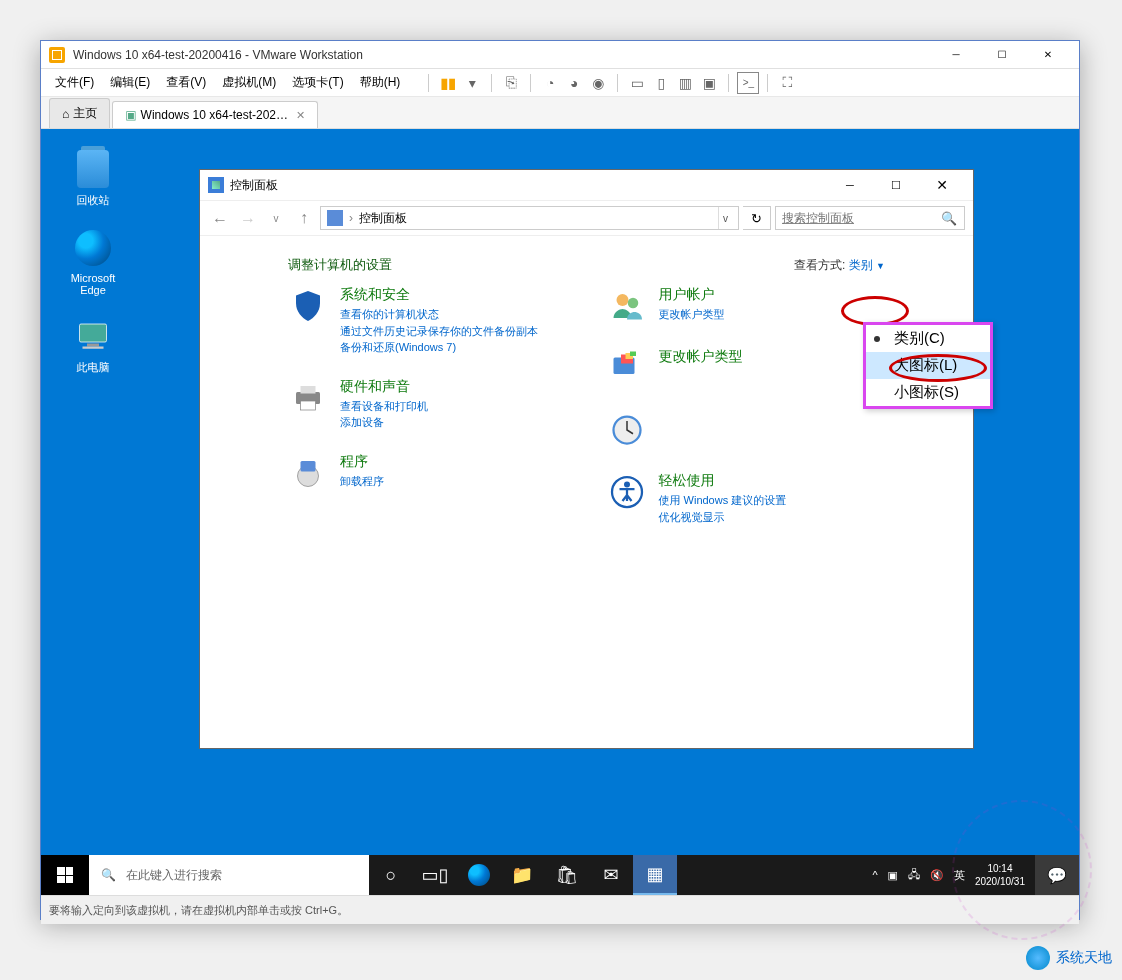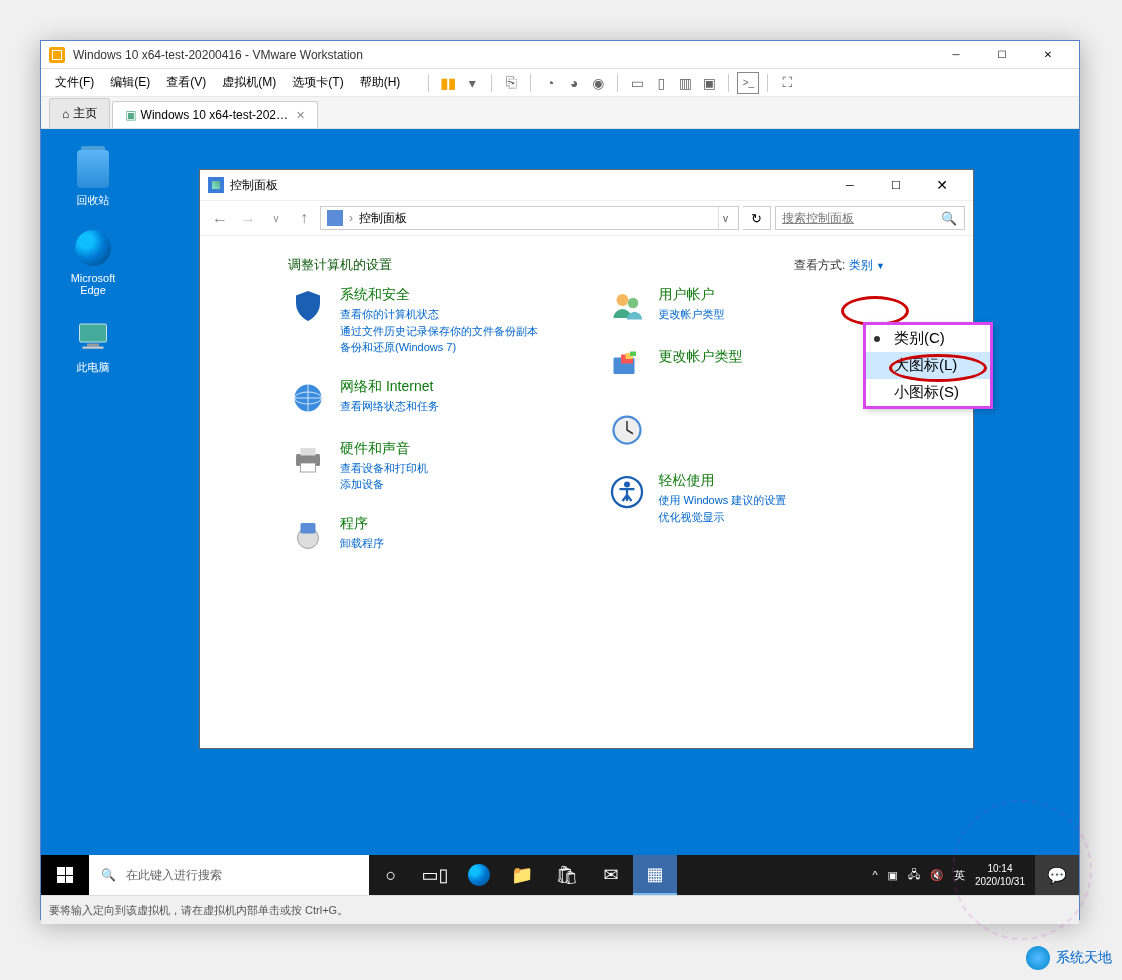--- a/index.html
+++ b/index.html
@@ -215,33 +215,20 @@
               <div class="cat-text">
                 <h3>系统和安全</h3>
                 <a>查看你的计算机状态</a>
                 <a>通过文件历史记录保存你的文件备份副本</a>
                 <a>备份和还原(Windows 7)</a>
               </div>
             </div>
             <div class="cat-item">
               <div class="cat-icon">
                   <svg class="ico" viewBox="0 0 48 48">
-                    <circle cx="24" cy="24" r="18" fill="#3a8dde"></circle>
-                    <ellipse cx="24" cy="24" rx="18" ry="8" fill="none" stroke="#fff"></ellipse>
-                    <path d="M24 6v36M6 24h36" stroke="#fff"></path>
-                  </svg>
-                </div>
-              <div class="cat-text">
-                <h3>网络和 Internet</h3>
-                <a>查看网络状态和任务</a>
-              </div>
-            </div>
-            <div class="cat-item">
-              <div class="cat-icon">
-                  <svg class="ico" viewBox="0 0 48 48">
                     <rect x="8" y="16" width="32" height="16" rx="2" fill="#888"></rect>
                     <rect x="14" y="8" width="20" height="10" fill="#ddd"></rect>
                     <rect x="14" y="28" width="20" height="12" fill="#fff" stroke="#888"></rect>
                   </svg>
                 </div>
               <div class="cat-text">
                 <h3>硬件和声音</h3>
                 <a>查看设备和打印机</a>
                 <a>添加设备</a>
               </div>

